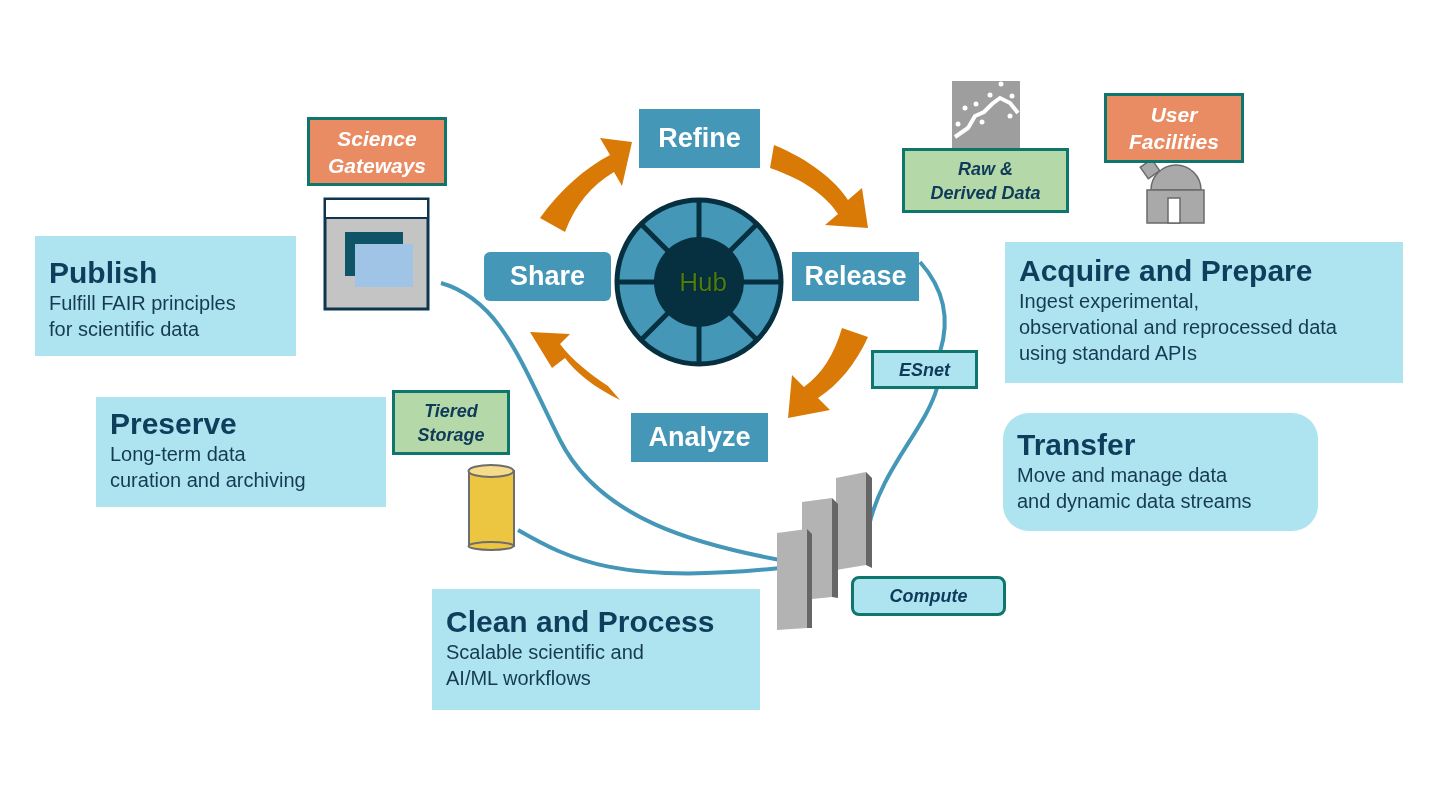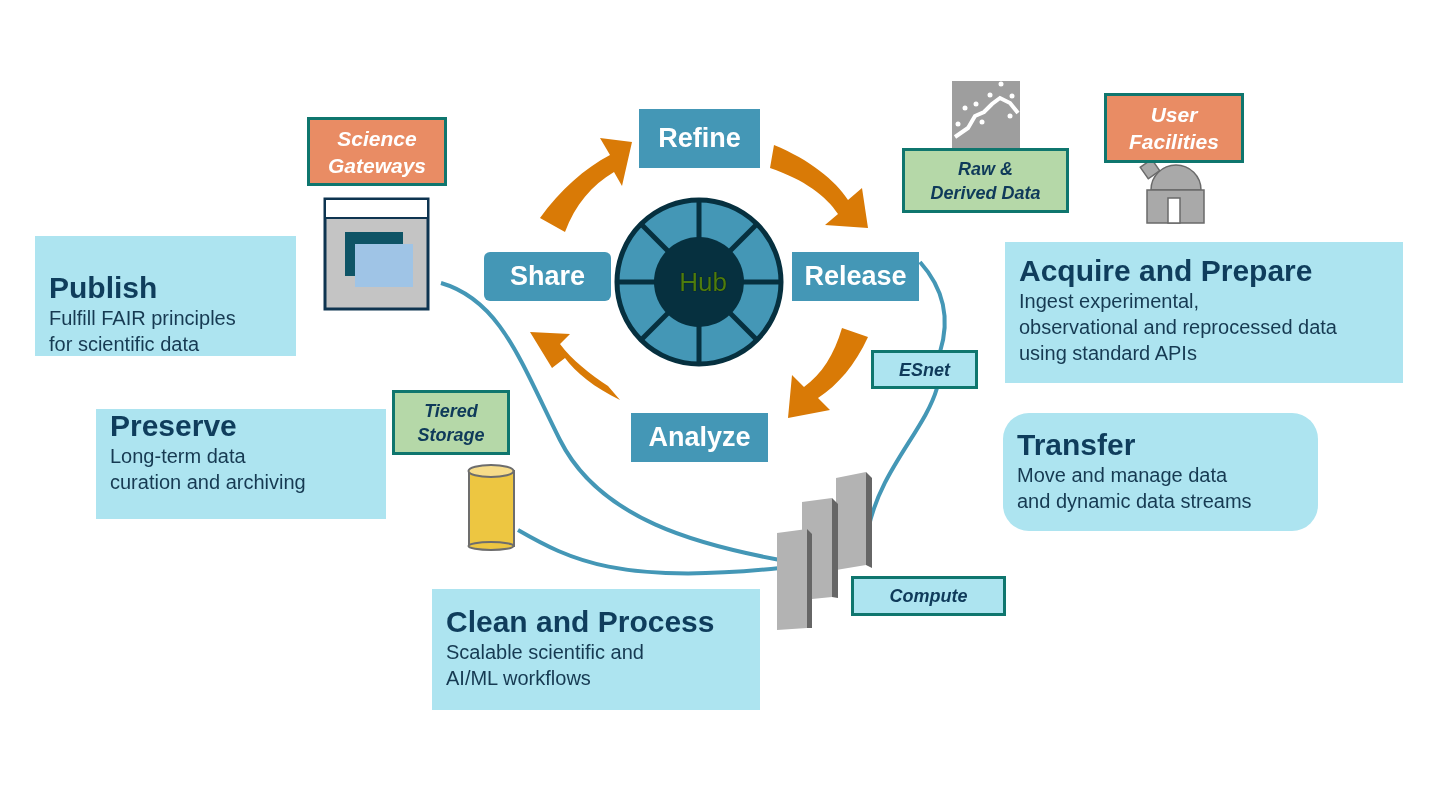--- a/index.html
+++ b/index.html
@@ -92,26 +92,26 @@
 
 <div class="abs" style="left:617px;top:200px;width:164px;height:164px;">
   <span class="hubtext">Hub</span>
 </div>
 
 <div class="abs step" style="left:639px;top:109px;width:121px;height:59px;">Refine</div>
 <div class="abs step" style="left:792px;top:252px;width:127px;height:49px;">Release</div>
 <div class="abs step" style="left:631px;top:413px;width:137px;height:49px;">Analyze</div>
 <div class="abs step" style="left:484px;top:252px;width:127px;height:49px;border-radius:6px;">Share</div>
 
-<div class="abs panel" style="left:35px;top:236px;width:261px;height:120px;padding-top:35px;">
+<div class="abs panel" style="left:35px;top:236px;width:261px;height:120px;padding-top:20px;">
   <span class="ttl">Publish</span>
   <span class="desc">Fulfill FAIR principles
 for scientific data</span>
 </div>
-<div class="abs panel" style="left:96px;top:409px;width:290px;height:110px;">
+<div class="abs panel" style="left:96px;top:397px;width:290px;height:110px;padding-top:10px;">
   <span class="ttl">Preserve</span>
   <span class="desc">Long-term data
 curation and archiving</span>
 </div>
 <div class="abs panel" style="left:1005px;top:242px;width:398px;height:141px;padding-top:12px;">
   <span class="ttl">Acquire and Prepare</span>
   <span class="desc">Ingest experimental,
 observational and reprocessed data
 using standard APIs</span>
 </div>
@@ -128,13 +128,13 @@
 
 <div class="abs tag orange" style="left:307px;top:117px;width:140px;height:69px;white-space:pre-line;">Science
 Gateways</div>
 <div class="abs tag orange" style="left:1104px;top:93px;width:140px;height:70px;white-space:pre-line;">User
 Facilities</div>
 <div class="abs tag green" style="left:902px;top:148px;width:167px;height:65px;white-space:pre-line;">Raw &amp;
 Derived Data</div>
 <div class="abs tag green" style="left:392px;top:390px;width:118px;height:65px;white-space:pre-line;">Tiered
 Storage</div>
 <div class="abs tag cyan" style="left:871px;top:350px;width:107px;height:39px;">ESnet</div>
-<div class="abs tag cyan" style="left:851px;top:576px;width:155px;height:40px;">Compute</div>
+<div class="abs tag cyan" style="left:851px;top:576px;width:155px;height:40px;border-radius:8px;">Compute</div>
 
 </body></html>

